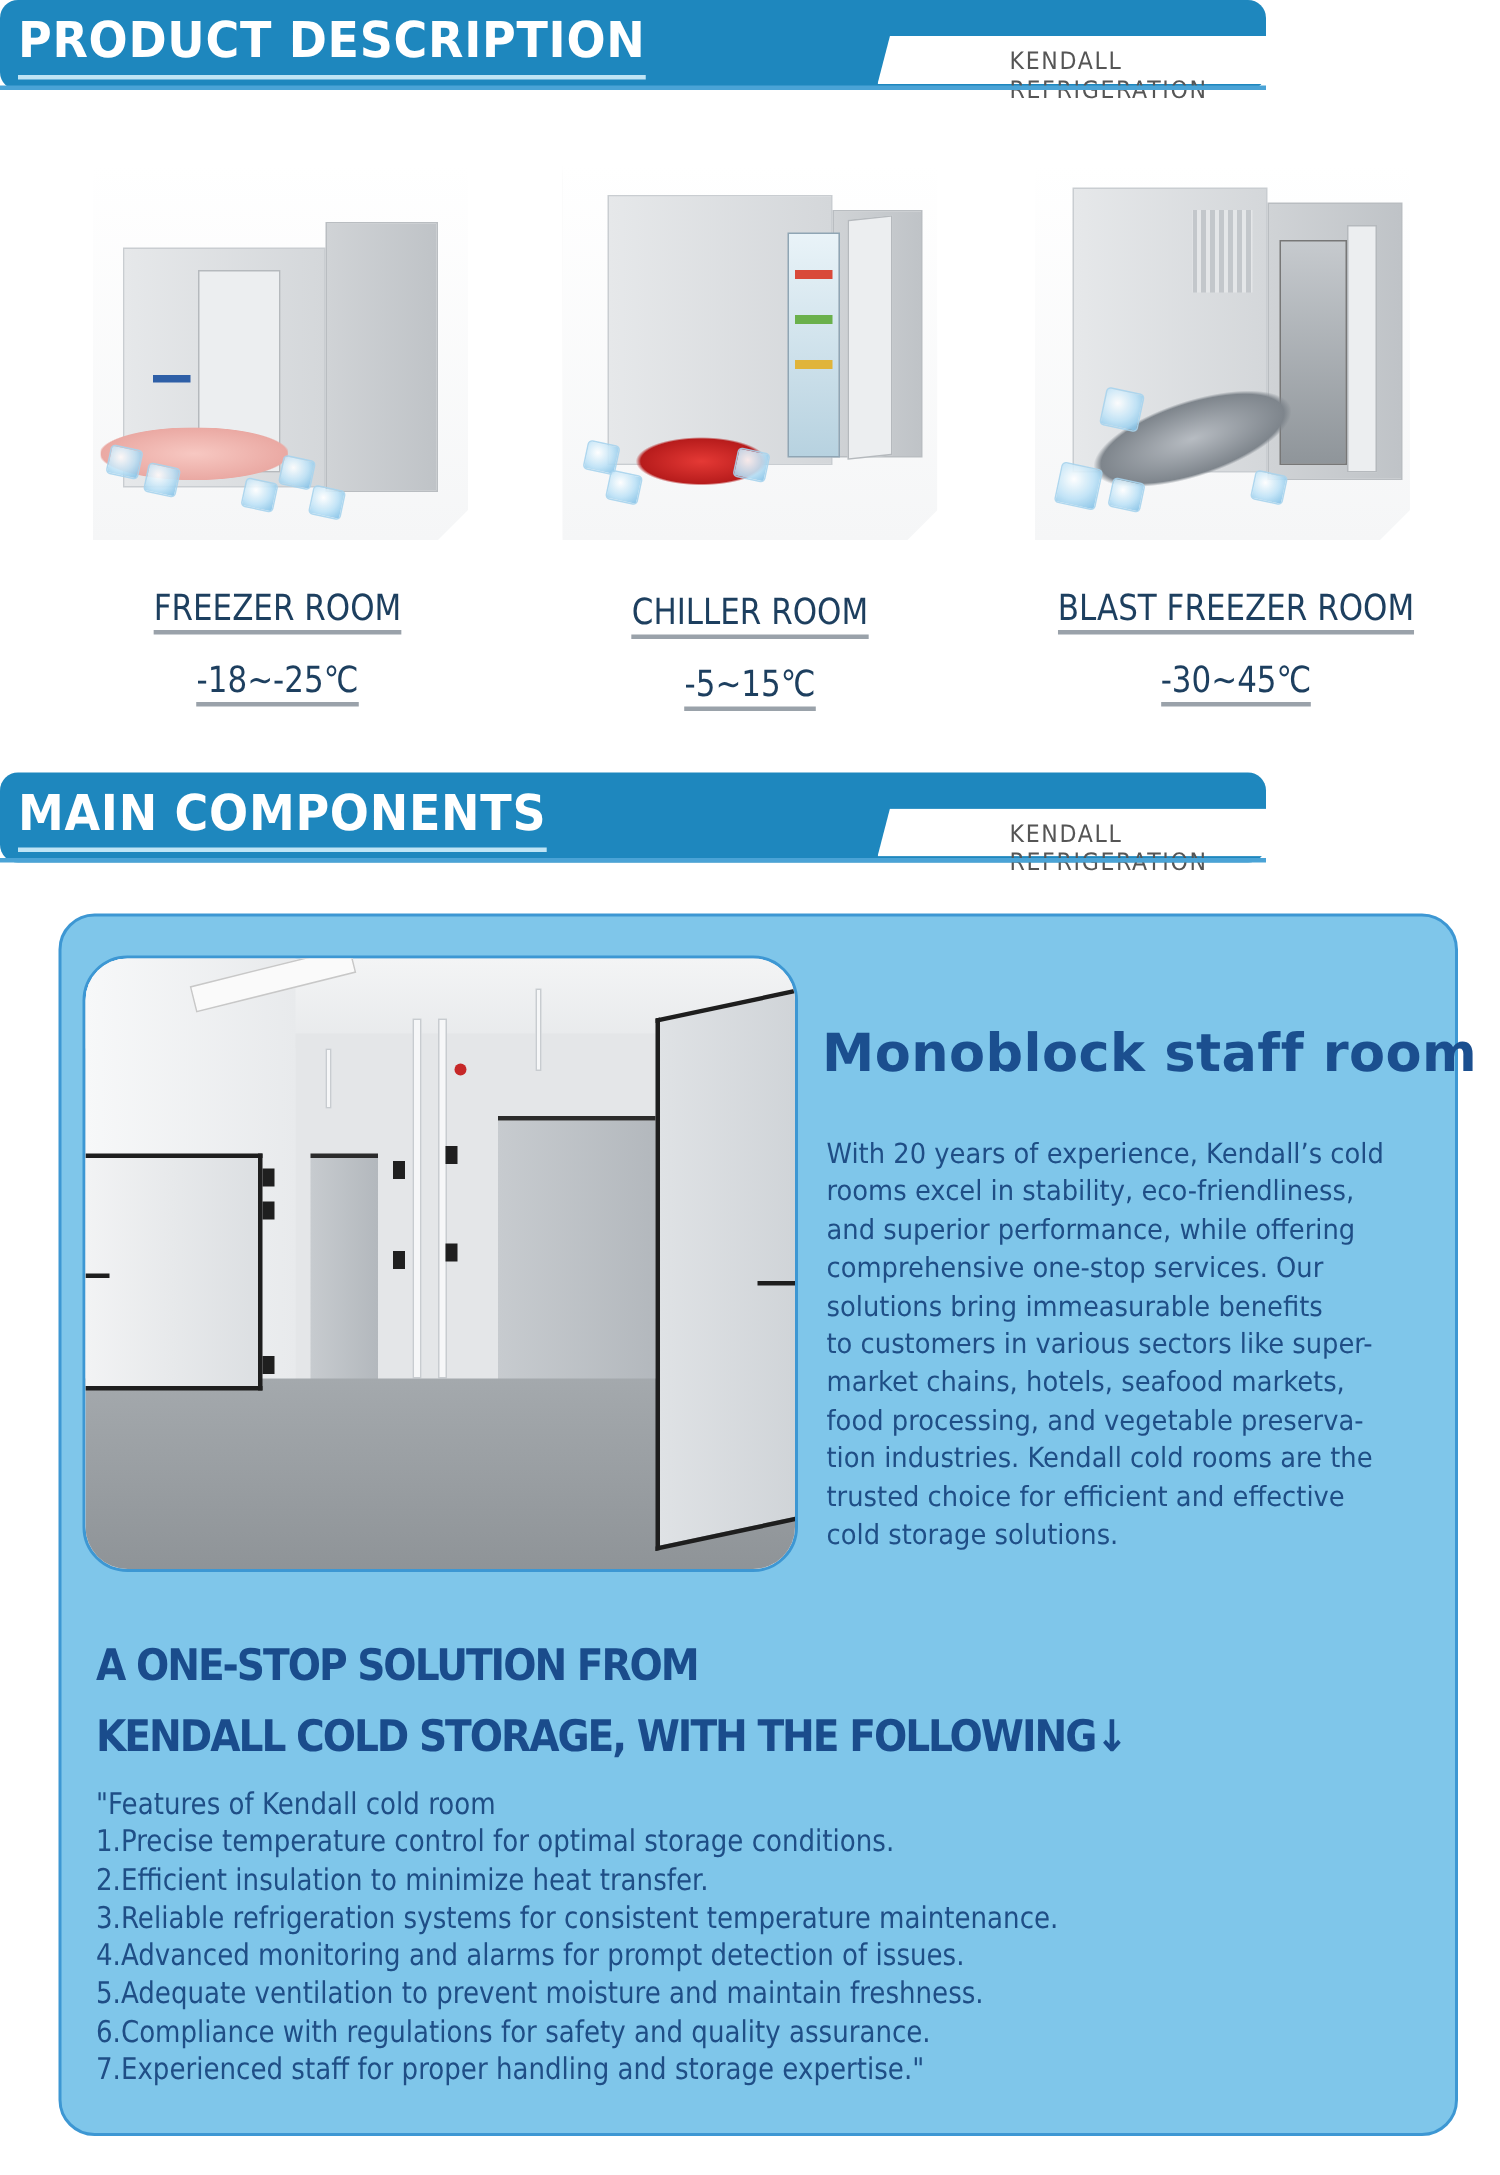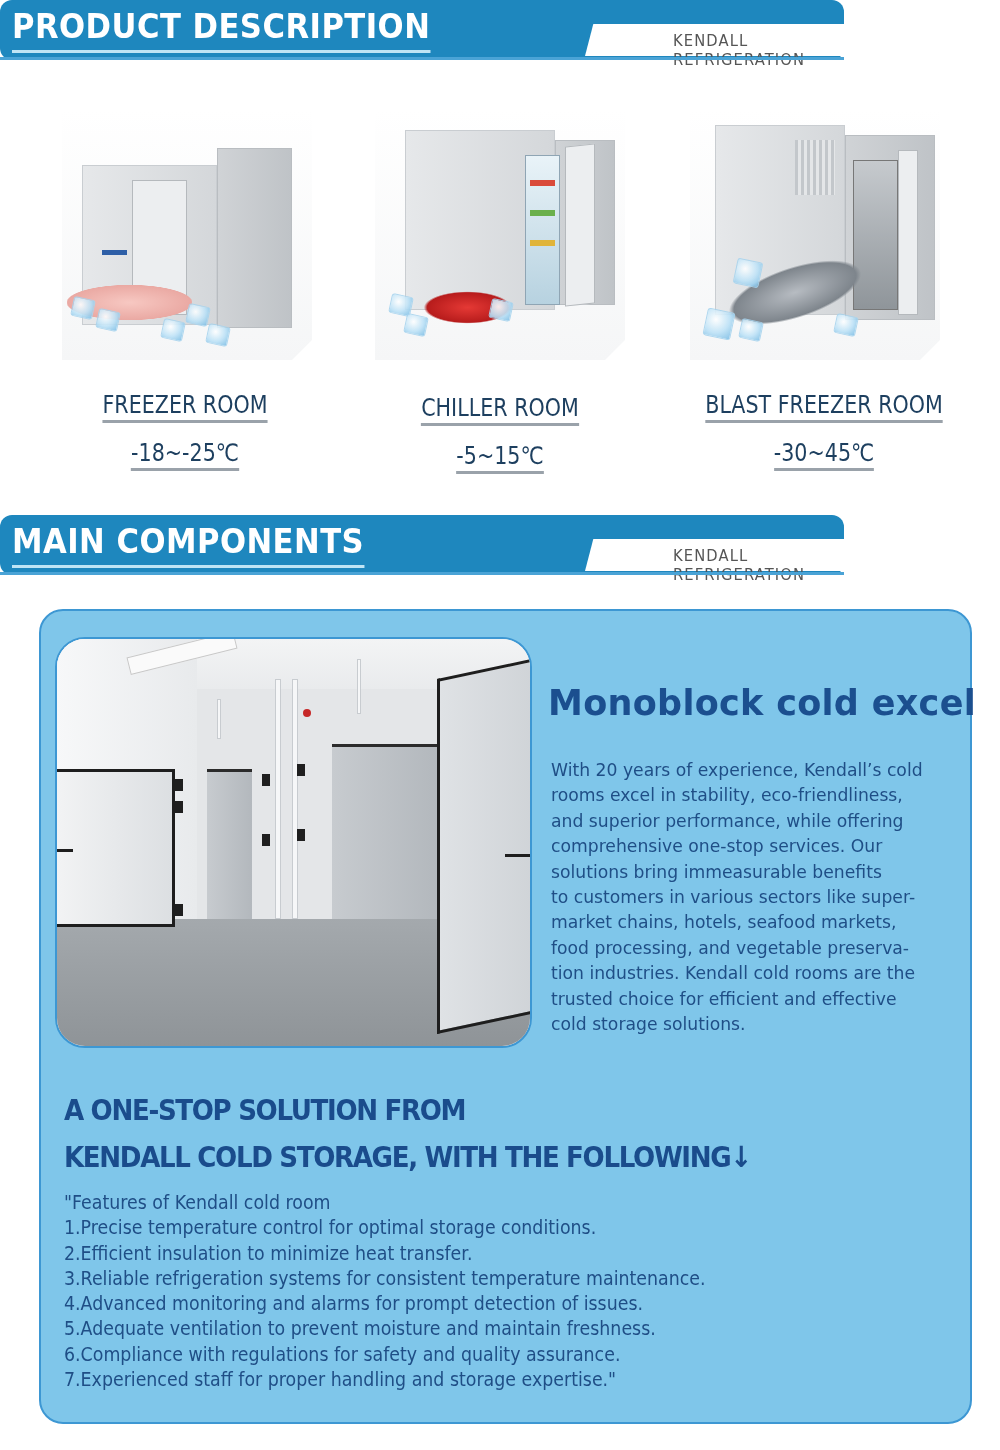--- a/index.html
+++ b/index.html
@@ -202,21 +202,21 @@
   <div class="hinge" style="left:118px;top:162px;"></div>
   <div class="hinge" style="left:118px;top:265px;"></div>
   <div class="hinge" style="left:205px;top:135px;"></div>
   <div class="hinge" style="left:205px;top:195px;"></div>
   <div class="hinge" style="left:240px;top:125px;"></div>
   <div class="hinge" style="left:240px;top:190px;"></div>
   <div style="position:absolute;left:448px;top:215px;width:30px;height:3px;background:#1e1e1e;"></div>
   <div style="position:absolute;left:0px;top:210px;width:16px;height:3px;background:#1e1e1e;"></div>
 </div>
 
-<div class="panel-title">Monoblock cold excel</div>
+<div class="panel-title">Monoblock staff room</div>
 <div class="panel-body">With 20 years of experience, Kendall’s cold
 rooms excel in stability, eco-friendliness,
 and superior performance, while offering
 comprehensive one-stop services. Our
 solutions bring immeasurable benefits
 to customers in various sectors like super-
 market chains, hotels, seafood markets,
 food processing, and vegetable preserva-
 tion industries. Kendall cold rooms are the
 trusted choice for efficient and effective

